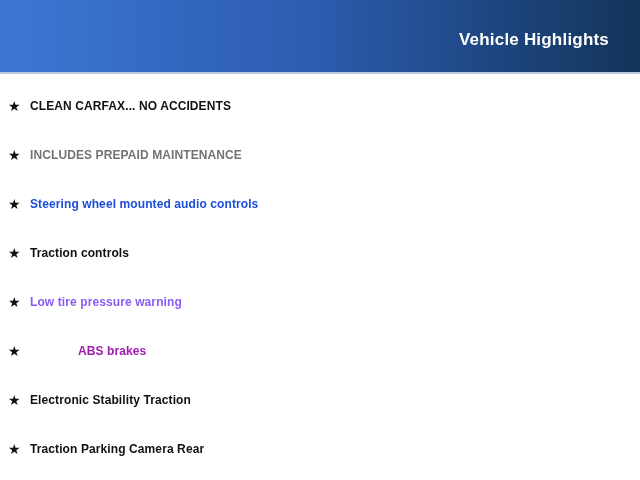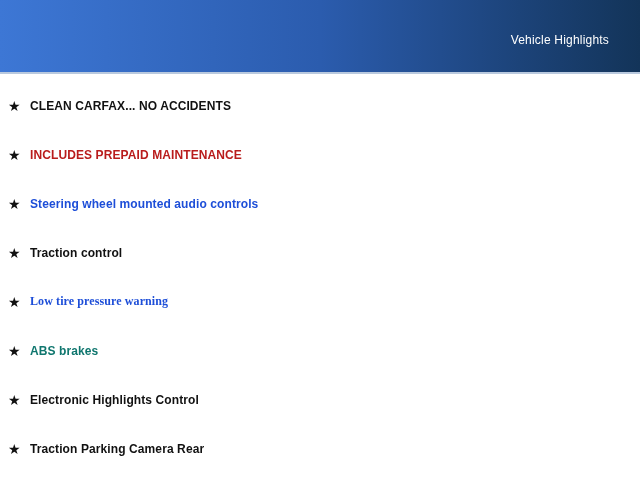--- a/index.html
+++ b/index.html
@@ -19,22 +19,22 @@
     height: 74px;
     display: flex;
     align-items: center;
     justify-content: flex-end;
     padding-right: 31px;
     padding-top: 8px;
     border-bottom: 2px solid #b9c9de;
   }
   .header-title {
     color: #ffffff;
-    font-size: 12px;
-    font-weight: 400;
+    font-size: 17px;
+    font-weight: 700;
     letter-spacing: 0.2px;
   }
   .list {
     list-style: none;
     margin: 0;
     padding: 7px 10px 0 8px;
   }
   .row {
     display: flex;
     align-items: center;
@@ -63,39 +63,39 @@
   <span class="header-title">Vehicle Highlights</span>
 </div>
 
 <ul class="list">
     <li class="row">
       <span class="star">★</span>
       <span class="txt" style="color: rgb(17, 17, 17);">CLEAN CARFAX... NO ACCIDENTS</span>
     </li>
     <li class="row">
       <span class="star">★</span>
-      <span class="txt" style="color: #b91c1c;">INCLUDES PREPAID MAINTENANCE</span>
+      <span class="txt" style="color: #737373;">INCLUDES PREPAID MAINTENANCE</span>
     </li>
     <li class="row">
       <span class="star">★</span>
       <span class="txt" style="color: #1d4ed8;">Steering wheel mounted audio controls</span>
     </li>
     <li class="row">
       <span class="star">★</span>
-      <span class="txt" style="color: rgb(17, 17, 17);">Traction control</span>
+      <span class="txt" style="color: rgb(17, 17, 17);">Traction controls</span>
     </li>
     <li class="row">
       <span class="star">★</span>
-      <span class="txt" style="color: #1d4ed8; font-family: Liberation Serif, serif;">Low tire pressure warning</span>
+      <span class="txt" style="color: #8b5cf6;">Low tire pressure warning</span>
     </li>
     <li class="row">
       <span class="star">★</span>
-      <span class="txt" style="color: #0f766e;">ABS brakes</span>
+      <span class="txt" style="color: #a21caf; margin-left: 48px;">ABS brakes</span>
     </li>
     <li class="row">
       <span class="star">★</span>
-      <span class="txt" style="color: rgb(17, 17, 17);">Electronic Highlights Control</span>
+      <span class="txt" style="color: rgb(17, 17, 17);">Electronic Stability Traction</span>
     </li>
     <li class="row">
       <span class="star">★</span>
       <span class="txt" style="color: rgb(17, 17, 17);">Traction Parking Camera Rear</span>
     </li>
   </ul>
 
 </body></html>

